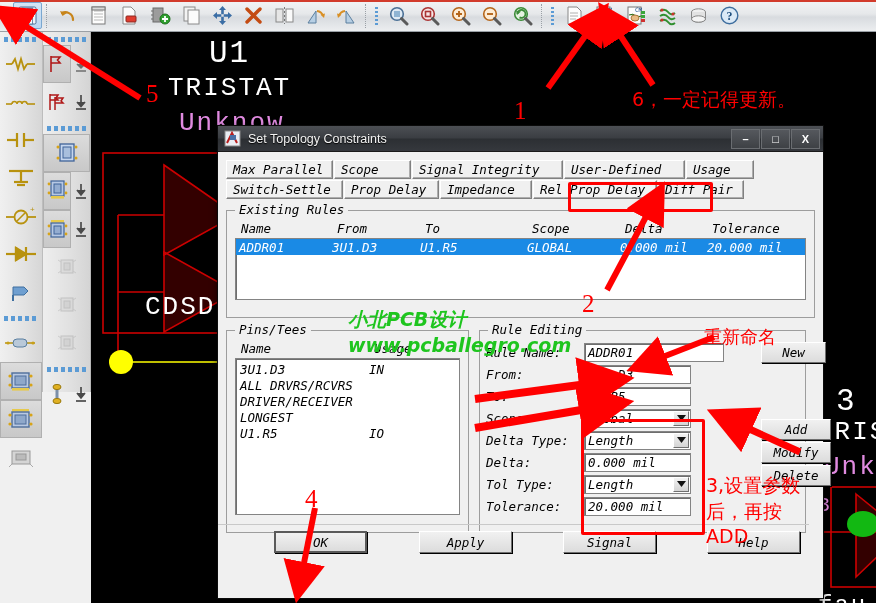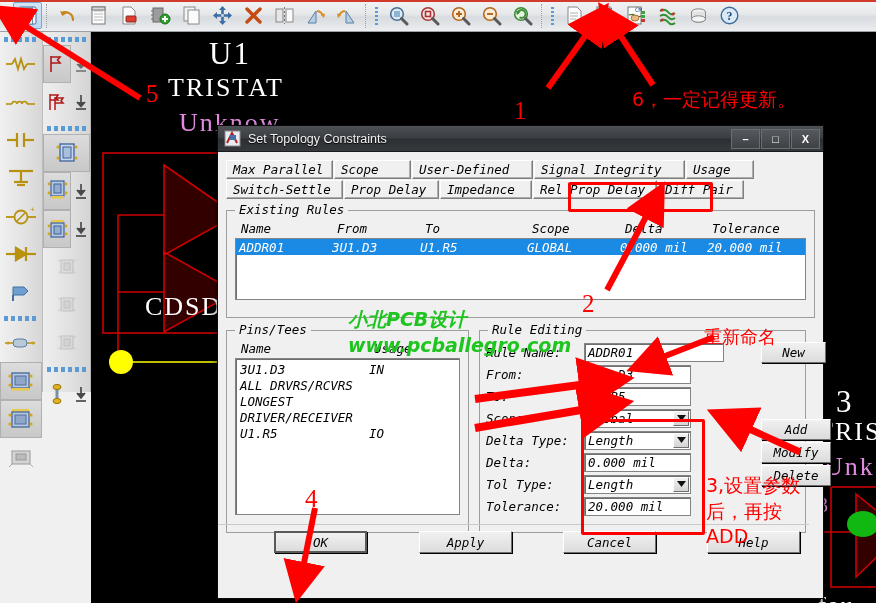--- a/index.html
+++ b/index.html
@@ -69,21 +69,21 @@
     height: 38px; display:flex; align-items:center; justify-content:center;
   }
   .lp-row { display:flex; }
   .lp-btn.sel { background: linear-gradient(#dcdcdc,#c8c8c8); border:1px solid #b0b0b0;}
 
   
   #canvas {
     position: absolute; left: 91px; top: 32px; width: 785px; height: 571px;
     background: #000; overflow: hidden;
   }
-  .sch-txt { position:absolute; font-family:Liberation Serif, serif; white-space:pre; letter-spacing:2px;}
+  .sch-txt { position:absolute; font-family:Liberation Mono, monospace; white-space:pre; letter-spacing:2px;}
 
   
   .anno-num {
     position: absolute; color:#f00; font-family:"Liberation Serif", serif;
     font-size: 25px; font-weight: 400;
   }
   .anno-cn {
     position:absolute; color:#f00;
     font-family:"DejaVu Sans", sans-serif; font-size:20px; white-space:nowrap;
   }
@@ -727,22 +727,22 @@
         <span class="wbtn">□</span>
         <span class="wbtn">X</span>
       </span>
     </div>
 
     <div id="dlgbody">
 
       <div class="tabrow">
         <div class="tab" style="width:107px">Max Parallel</div>
         <div class="tab" style="width:77px">Scope</div>
+        <div class="tab" style="width:151px">Signal Integrity</div>
         <div class="tab" style="width:121px">User-Defined</div>
-        <div class="tab" style="width:151px">Signal Integrity</div>
         <div class="tab" style="width:68px">Usage</div>
       </div>
       <div class="tabrow" style="margin-top:1px">
         <div class="tab" style="width:117px">Switch-Settle</div>
         <div class="tab" style="width:95px">Prop Delay</div>
         <div class="tab" style="width:92px">Impedance</div>
         <div class="tab active" style="width:124px">Rel Prop Delay</div>
         <div class="tab" style="width:86px">Diff Pair</div>
       </div>
 
@@ -779,25 +779,25 @@
           <div class="listbox" style="height:157px; padding:2px 0 0 0;">
             <div class="plainrow">
               <span style="width:133px;padding-left:4px">3U1.D3</span>
               <span>IN</span>
             </div>
             <div class="plainrow">
               <span style="width:133px;padding-left:4px">ALL DRVRS/RCVRS</span>
               <span></span>
             </div>
             <div class="plainrow">
-              <span style="width:133px;padding-left:4px">LONGEST</span>
+              <span style="width:133px;padding-left:4px">DRIVER/RECEIVER</span>
               <span></span>
             </div>
             <div class="plainrow">
-              <span style="width:133px;padding-left:4px">DRIVER/RECEIVER</span>
+              <span style="width:133px;padding-left:4px">LONGEST</span>
               <span></span>
             </div>
             <div class="plainrow">
               <span style="width:133px;padding-left:4px">U1.R5</span>
               <span>IO</span>
             </div>
           </div>
         </div>
 
         <div class="group" style="width:327px; height:203px; margin-top:0; padding:10px 6px 6px 6px;">
@@ -874,21 +874,21 @@
               <div class="btn3d" style="margin-top:2px; width:70px;">Modify</div>
               <div class="btn3d" style="margin-top:2px; width:70px;">Delete</div>
             </div>
           </div>
         </div>
       </div>
 
       <div style="position:absolute; left:0; bottom:6px; width:591px; height:30px; border-top:1px solid #c9c9c9; padding-top:6px; display:flex;">
         <div class="btn3d btn-bottom def" style="margin-left:56px">OK</div>
         <div class="btn3d btn-bottom" style="margin-left:52px">Apply</div>
-        <div class="btn3d btn-bottom" style="margin-left:51px">Cancel</div>
+        <div class="btn3d btn-bottom" style="margin-left:51px">Signal</div>
         <div class="btn3d btn-bottom" style="margin-left:51px">Help</div>
       </div>
 
       <div class="green-wm" style="left:130px; top:155px; font-size:19px;">小北PCB设计</div>
       <div class="green-wm" style="left:130px; top:182px; font-size:19px;">www.pcballegro.com</div>
     </div>
   </div>
 
   <div class="anno-box" style="left:568px; top:182px; width:145px; height:30px;"></div>
   <div class="anno-box" style="left:581px; top:419px; width:124px; height:116px;"></div>

